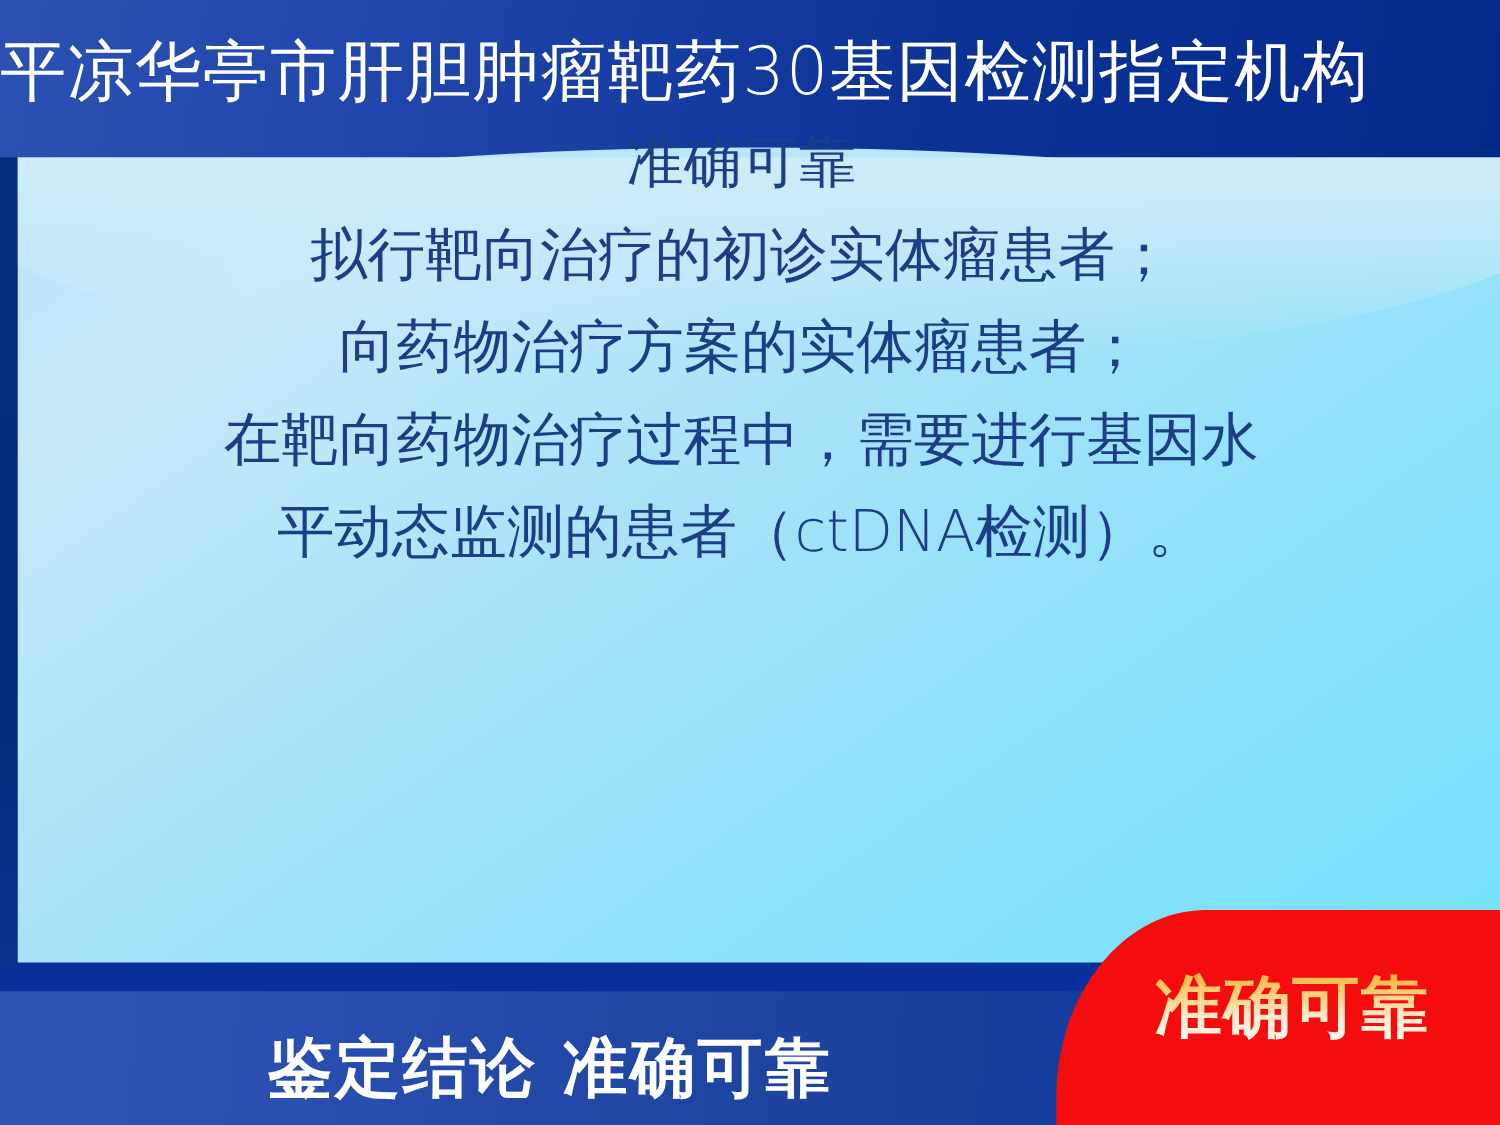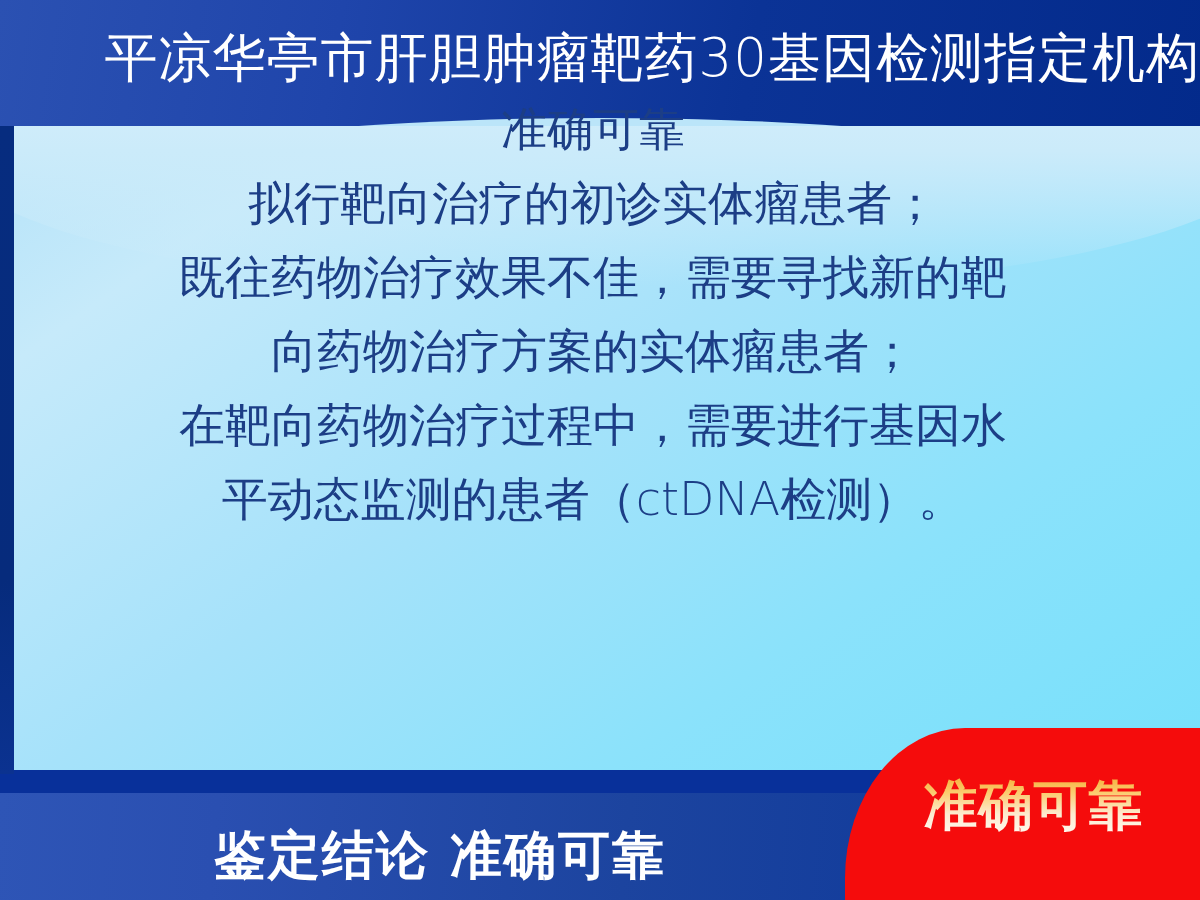--- a/index.html
+++ b/index.html
@@ -38,21 +38,21 @@
     height: 520px;
     border-radius: 50% / 22%;
     background: #BBE5F9;
   }
 
   .header-title {
     position: absolute;
     left: 0;
     top: 26px;
     width: 1200px;
-    text-align: right;
+    text-align: left;
     color: #FFFFFF;
     font-size: 53px;
     line-height: 64px;
     letter-spacing: 1px;
     font-weight: 300;
     white-space: nowrap;
     font-family: "DejaVu Sans", "Liberation Sans", sans-serif;
   }
 
   
@@ -170,21 +170,20 @@
   </div>
   <div class="header-title">平凉华亭市肝胆肿瘤靶药30基因检测指定机构</div>
 
   <div class="body-panel">
     <div class="body-arc"></div>
   </div>
 
   <div class="body-text">
     <span class="line">准确可靠</span>
     <span class="line">拟行靶向治疗的初诊实体瘤患者；</span>
-    <span class="line">既往药物治疗效果不佳，需要寻找新的靶</span>
     <span class="line">向药物治疗方案的实体瘤患者；</span>
     <span class="line">在靶向药物治疗过程中，需要进行基因水</span>
     <span class="line">平动态监测的患者（ctDNA检测）。</span>
   </div>
 
   <div class="left-rail"></div>
 
   <div class="bottom-bar">
     <div class="bottom-tagline">鉴定结论  准确可靠</div>
   </div>

